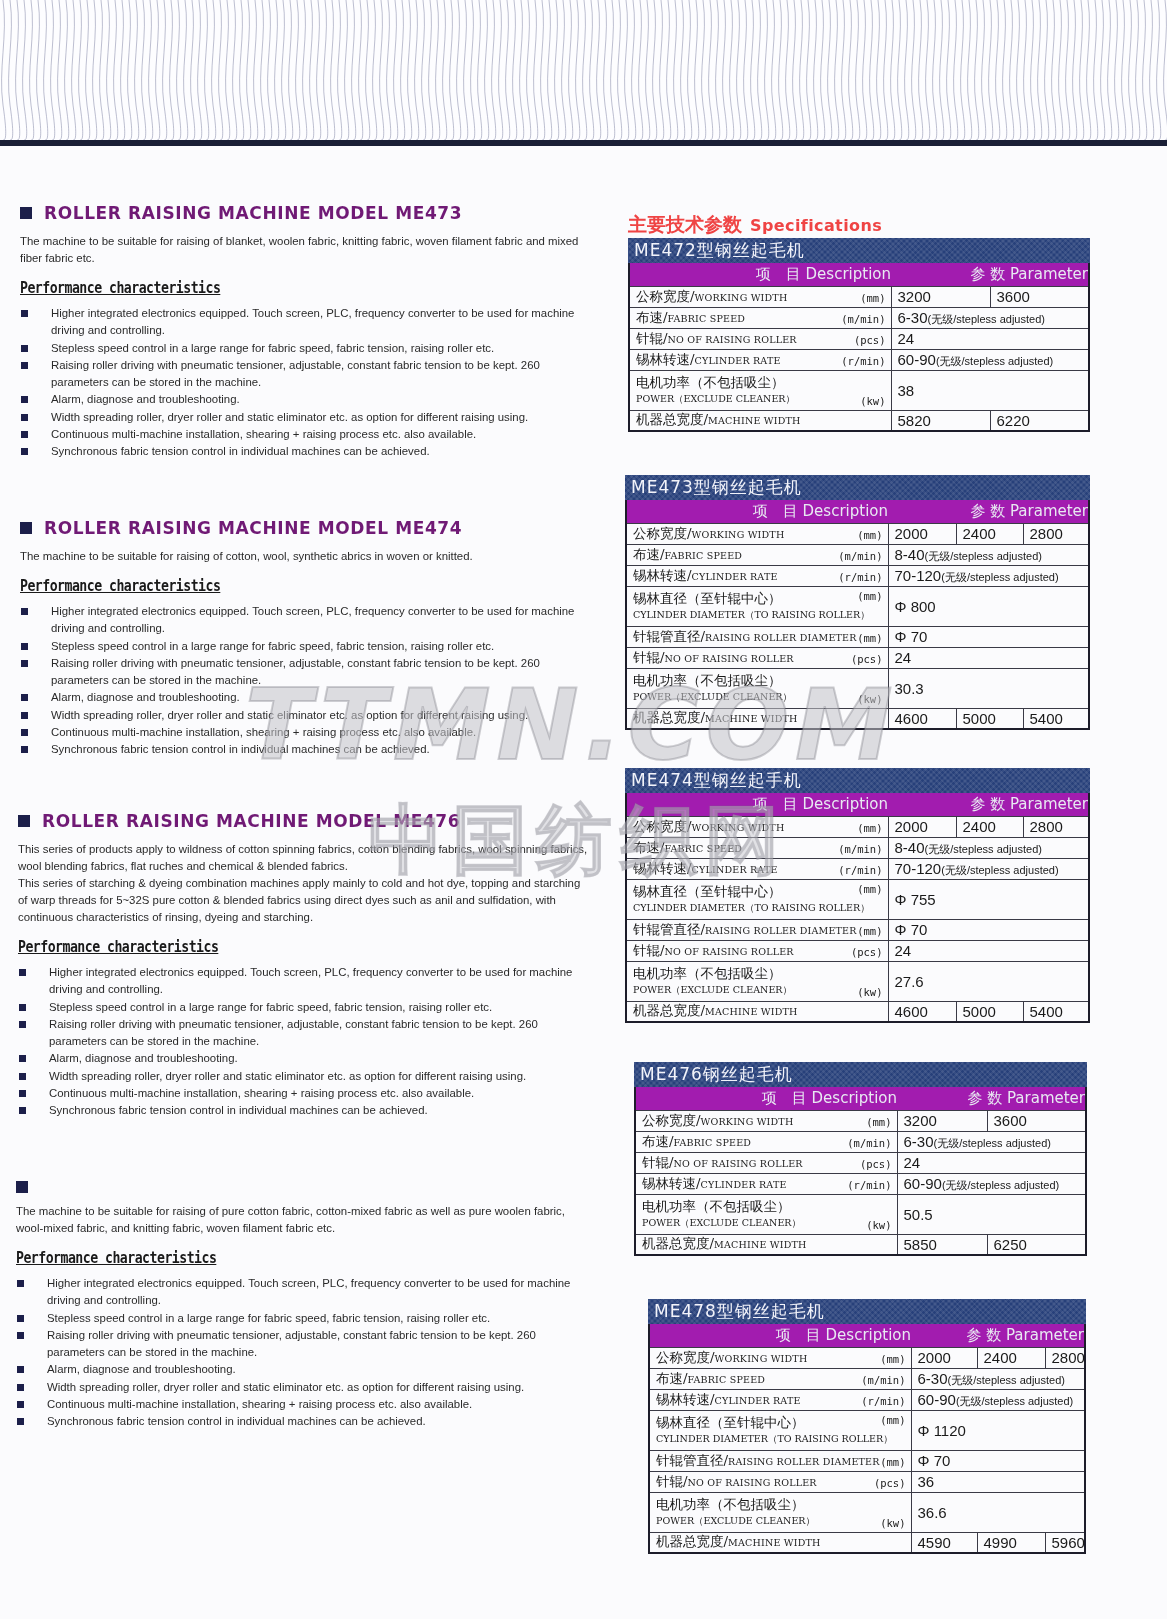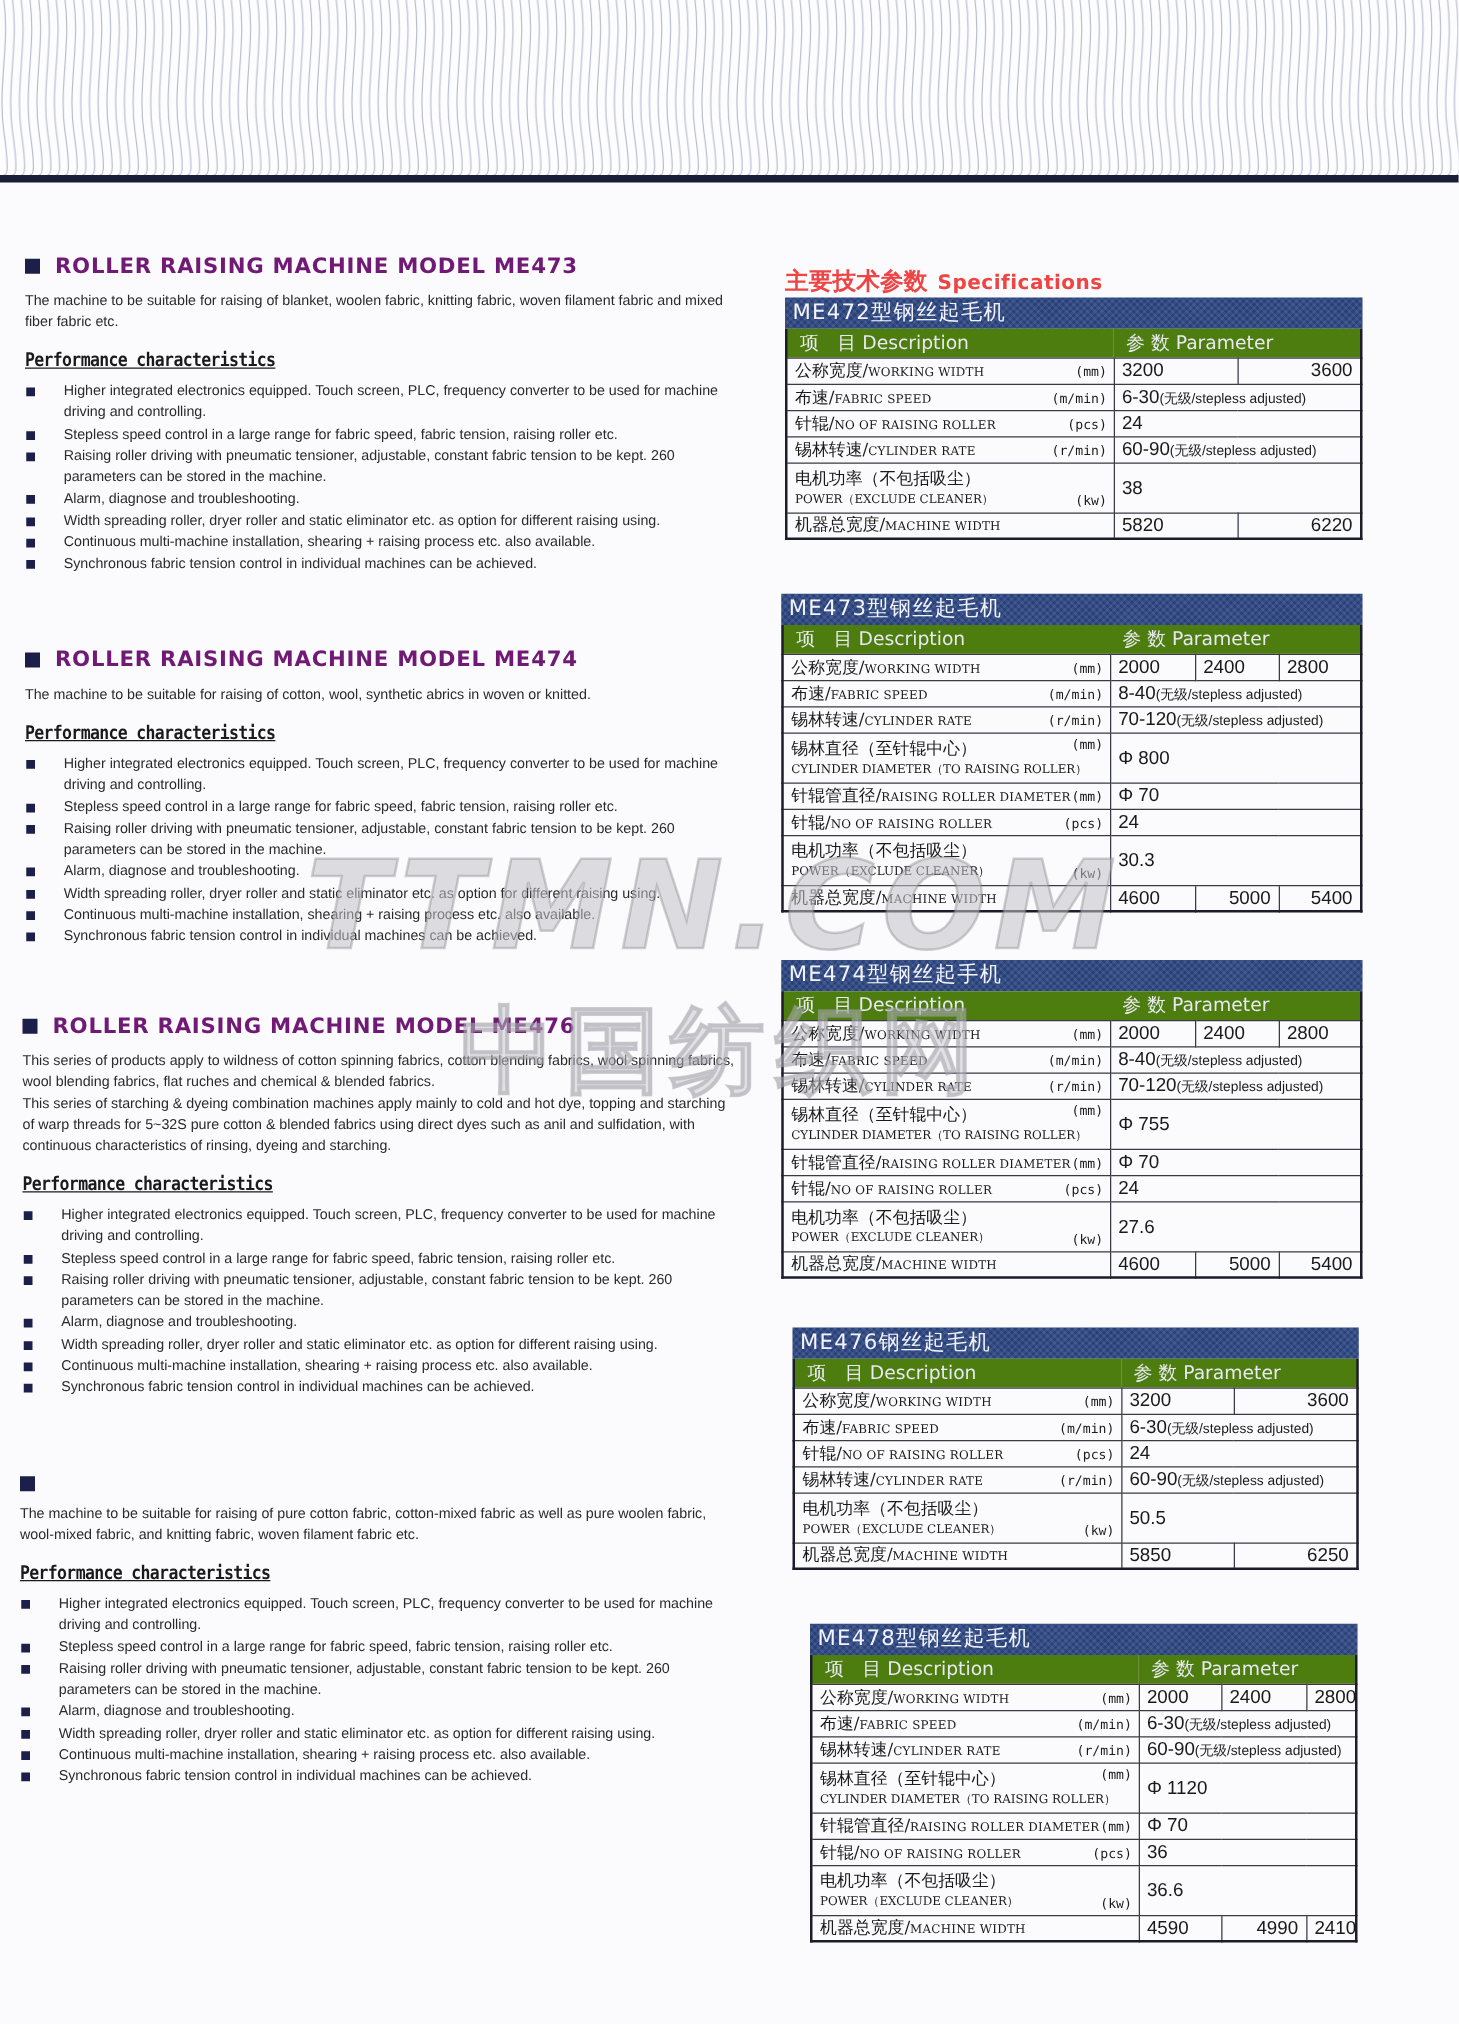--- a/index.html
+++ b/index.html
@@ -44,32 +44,32 @@
     .spec .title {
       height: 25px; line-height: 25px; padding-left: 6px;
       color: #f2f3fa; font-size: 17px; letter-spacing: 1px;
       background-color: #27407a;
       background-image: repeating-linear-gradient(45deg, rgba(255,255,255,0.07) 0 2px, transparent 2px 4px),
                         repeating-linear-gradient(-45deg, rgba(255,255,255,0.07) 0 2px, transparent 2px 4px);
       font-family: "DejaVu Sans", sans-serif;
     }
     .spec table { width: 100%; border-collapse: collapse; border: 2px solid #1d1d2a; border-top: none; table-layout: fixed; }
     .spec thead th {
-      background: #4d7c0f; color: #e8e9f2; font-weight: normal; text-align: left;
+      background: #a21caf; color: #e8e9f2; font-weight: normal; text-align: right;
       font-size: 15px; height: 23px; padding-left: 10px;
       font-family: "DejaVu Sans", sans-serif;
     }
     .spec td { border: 1px solid #3a3a46; font-size: 14.5px; padding: 0 6px; height: 21px; vertical-align: middle; }
     .spec td.desc { font-family: "DejaVu Serif", serif; font-size: 13.5px; color: #1a1a1a; position: relative; }
     .spec td.desc .en { font-size: 9.5px; text-transform: uppercase; letter-spacing: 0.2px; }
     .spec td.desc .unit { position: absolute; right: 5px; bottom: 3px; font-size: 10.5px; font-family: "DejaVu Sans Mono", monospace; }
     .spec td.desc .sub { display: block; font-size: 9.5px; margin-top: 1px; }
     .spec td.val { font-family: "Liberation Sans", sans-serif; font-size: 15px; color: #1a1a1a; }
     .spec td.val .note { font-size: 11px; }
-    .spec td.val.center { text-align: right; }
+    .spec td.val.center { text-align: left; }
     .spec tr.tall td { height: 40px; }
 
     
     .watermark {
       position: absolute; left: 245px; top: 668px; font-family: "DejaVu Sans", sans-serif; font-weight: bold;
       font-style: italic; font-size: 98px; letter-spacing: 6px; color: rgba(195,195,200,0.55);
       -webkit-text-stroke: 2px rgba(120,120,130,0.35); pointer-events: none;
     }
     .watermark2 {
       position: absolute; left: 368px; top: 790px; font-family: "DejaVu Sans", sans-serif; font-weight: bold;
@@ -414,20 +414,20 @@
         <td class="val" colspan="3">36</td>
       </tr>
       <tr class="tall">
         <td class="desc"><span>电机功率（不包括吸尘）</span><span class="sub">POWER（EXCLUDE CLEANER）</span><span class="unit">(kw)</span></td>
         <td class="val" colspan="3">36.6</td>
       </tr>
       <tr>
         <td class="desc"><span>机器总宽度/</span><span class="en">MACHINE WIDTH</span></td>
         <td class="val">4590</td>
           <td class="val center">4990</td>
-          <td class="val center">2410</td>
+          <td class="val center">5960</td>
       </tr>
     </tbody>
   </table>
 </div>
 
 <div class="watermark">TTMN.COM</div>
 <div class="watermark2">中国纺织网</div>
 
 </body></html>

